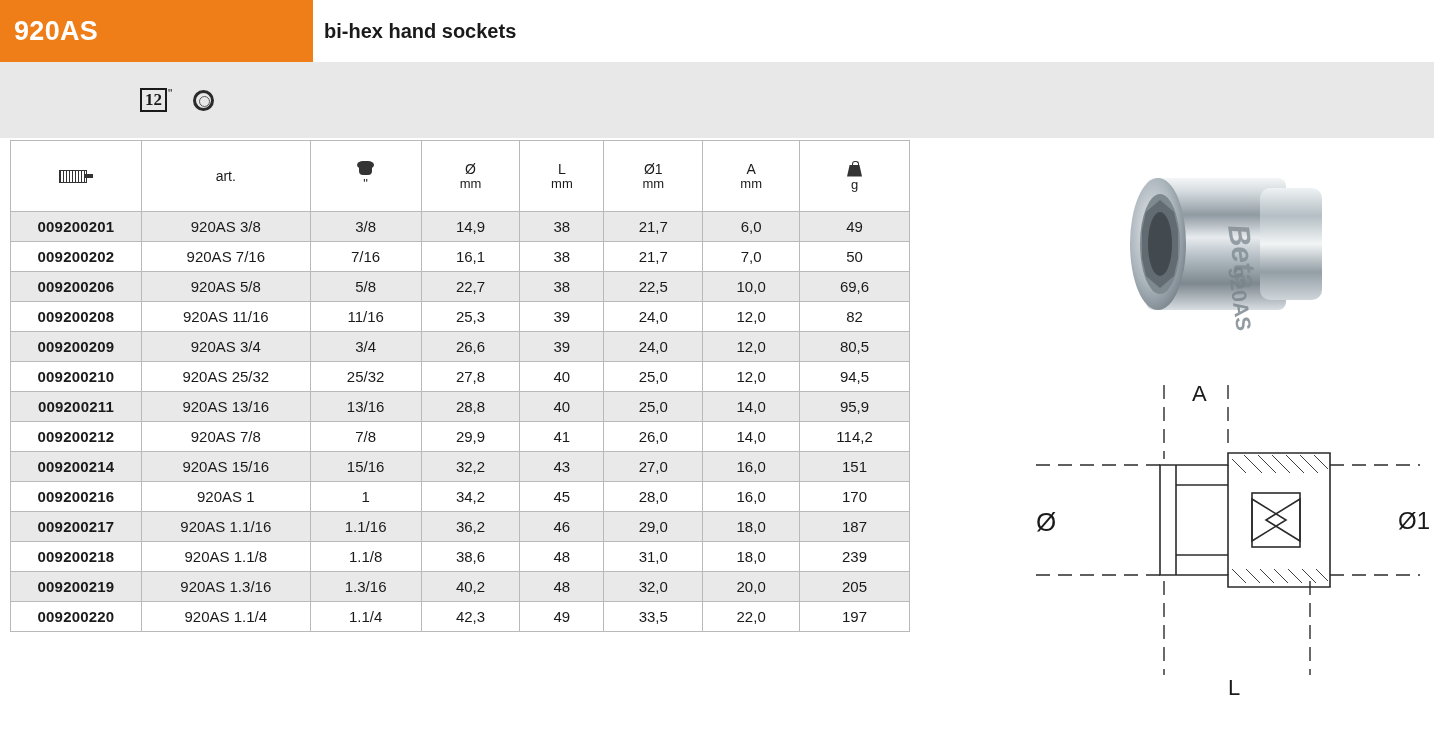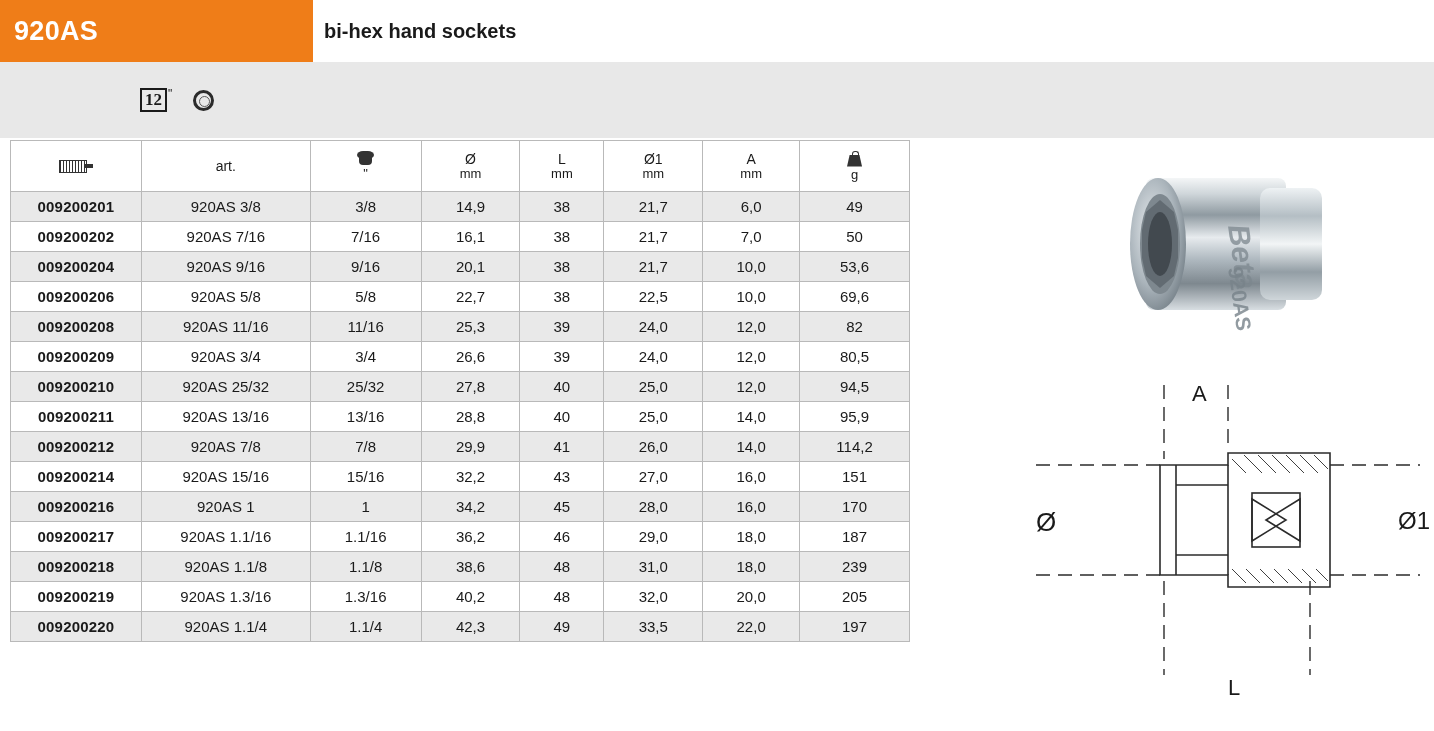--- a/index.html
+++ b/index.html
@@ -106,21 +106,21 @@
   table.spec th, table.spec td {
     border: 1px solid #b9b9b9;
     text-align: center;
     vertical-align: middle;
   }
   table.spec thead th {
     height: 46px;
     font-weight: normal;
     font-size: 13px;
     background: #ffffff;
-    padding: 2px 0;
+    padding: 12px 0;
   }
   table.spec thead th .unit {
     display: block;
     font-size: 13px;
     line-height: 14px;
   }
   table.spec thead th .hdr-main {
     display: block;
     font-size: 14px;
     line-height: 16px;
@@ -302,30 +302,20 @@
         </tr>
         <tr>
           <td class="code">009200202</td>
           <td>920AS 7/16</td>
           <td>7/16</td>
           <td>16,1</td>
           <td>38</td>
           <td>21,7</td>
           <td>7,0</td>
           <td>50</td>
-        </tr>
-        <tr>
-          <td class="code">009200204</td>
-          <td>920AS 9/16</td>
-          <td>9/16</td>
-          <td>20,1</td>
-          <td>38</td>
-          <td>21,7</td>
-          <td>10,0</td>
-          <td>53,6</td>
         </tr>
         <tr>
           <td class="code">009200206</td>
           <td>920AS 5/8</td>
           <td>5/8</td>
           <td>22,7</td>
           <td>38</td>
           <td>22,5</td>
           <td>10,0</td>
           <td>69,6</td>

